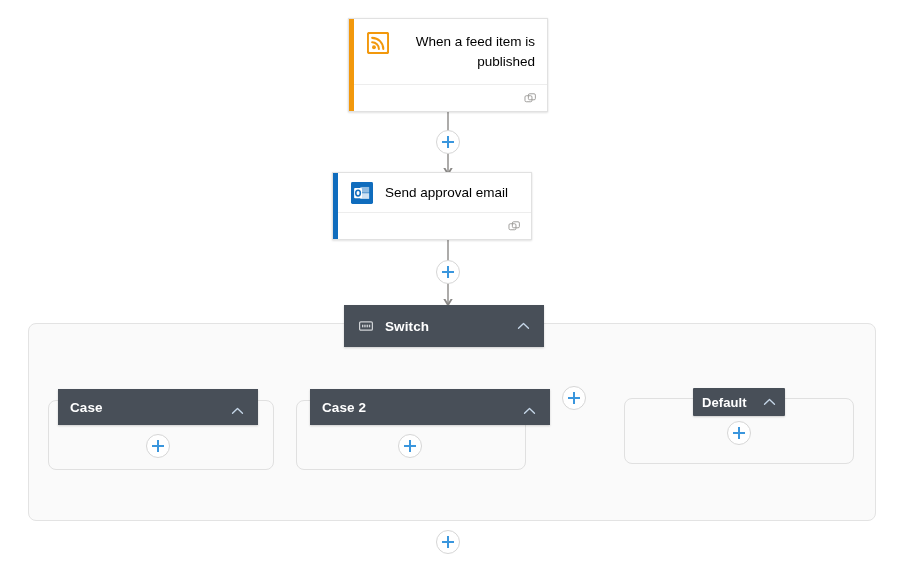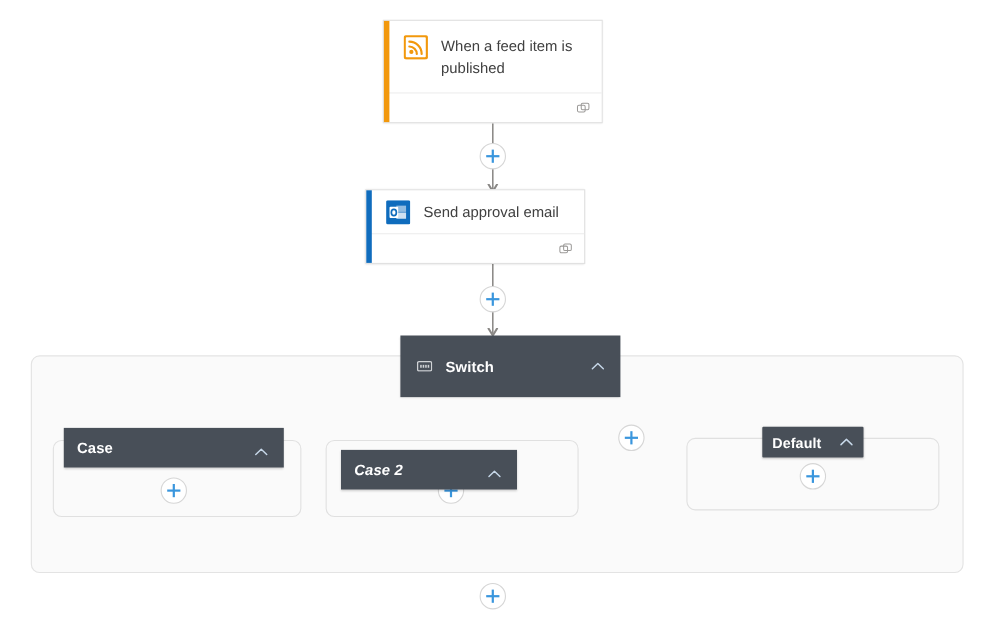--- a/index.html
+++ b/index.html
@@ -45,24 +45,25 @@
     width: 5px;
   }
   .card .card-body {
     display: flex;
     align-items: flex-start;
     padding: 13px 12px 12px 18px;
     flex: 1;
   }
   .card .card-title {
     font-size: 13.5px;
-    color: #404040;
+    color: #000000;
     line-height: 20px;
     margin-left: 12px;
     max-width: 140px;
+    text-align: right;
   }
   .card .card-footer {
     height: 26px;
     border-top: 1px solid #ededed;
     display: flex;
     align-items: center;
     justify-content: flex-end;
     padding-right: 10px;
   }
   .app-icon {
@@ -137,38 +138,38 @@
     letter-spacing: 0.1px;
   }
   .chev {
     display: block;
     width: 13px;
     height: 8px;
   }
 
   
   #switch-header {
-    left: 364px;
+    left: 344px;
     top: 305px;
     width: 200px;
-    height: 56px;
+    height: 42px;
     padding: 0 14px 0 15px;
     align-items: center;
   }
   #switch-header .hdr-label { margin-left: 12px; flex: 1; }
 
   .case-header {
     justify-content: center;
     padding: 0 12px;
   }
   .case-header .hdr-label { flex: 1; text-align: left; }
   .case-header .chev { position: absolute; right: 14px; }
 
   #case1-header { left: 58px;  top: 389px; width: 200px; height: 36px; }
-  #case2-header { left: 310px; top: 409px; width: 160px; height: 36px; font-style: italic; }
+  #case2-header { left: 310px; top: 389px; width: 240px; height: 36px; }
   #default-header {
     left: 693px; top: 388px; width: 92px; height: 28px;
     padding: 0 9px; justify-content: space-between;
   }
   #default-header .hdr-label { flex: none; text-align: left; font-size: 13px; }
   #default-header .chev { position: static; margin-left: 9px; }
   #default-header { border-radius: 1px; }
 
   .switch-icon { width: 14px; height: 10px; display: block; }
 </style>

